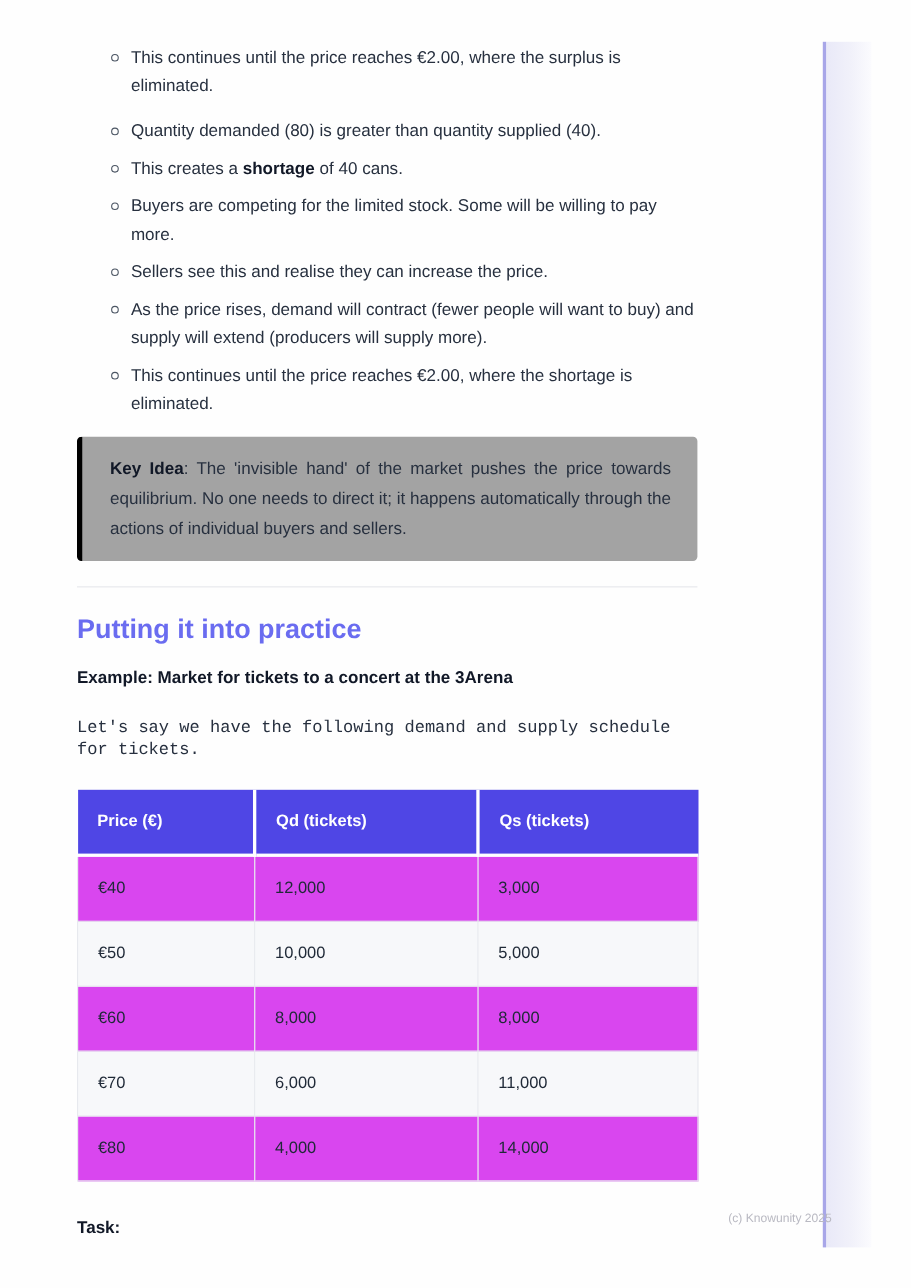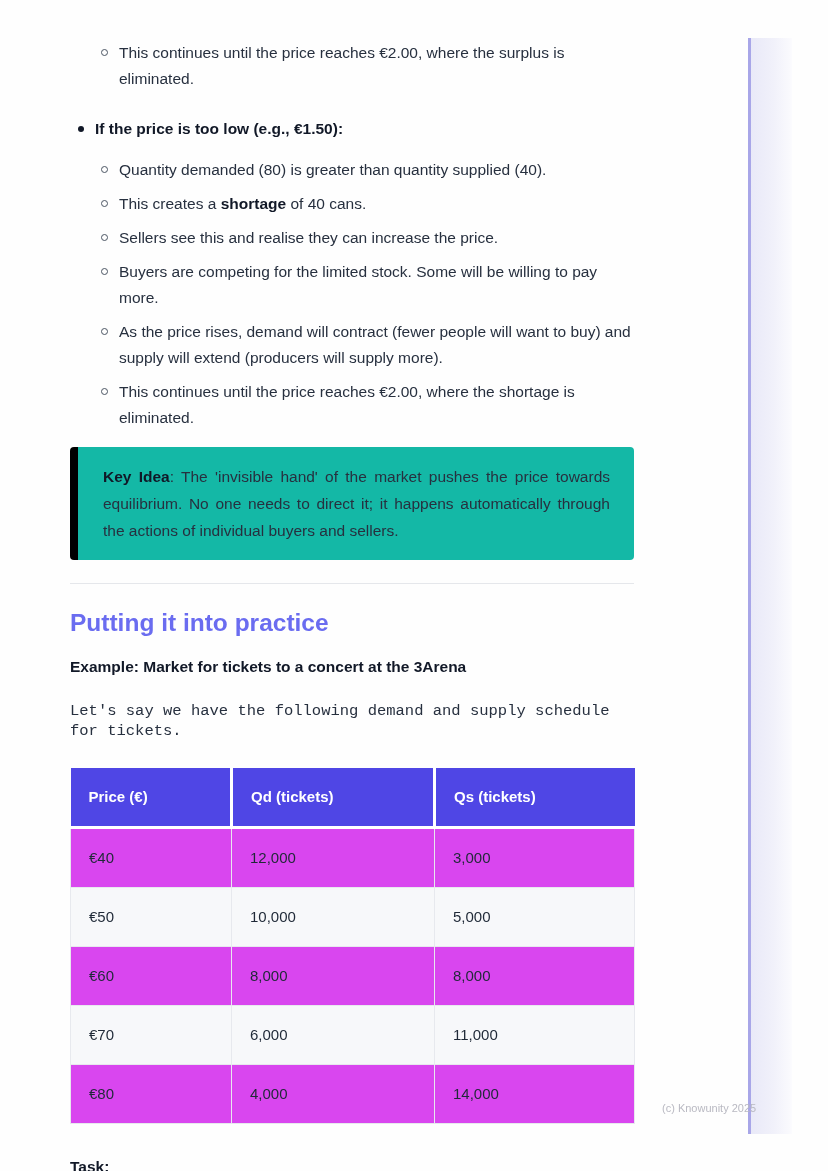--- a/index.html
+++ b/index.html
@@ -70,22 +70,22 @@
     background: #111827;
     border-radius: 50%;
     display: block;
   }
   .sub-list { margin-top: 15px; }
   strong { color: #111827; }
 
   
   .callout {
     margin-top: 16px;
-    background: #14b8a6;
-    border-left: 8px solid #000000;
+    background: #a3a3a3;
+    border-left: 5px solid #000000;
     border-radius: 4px;
     padding: 16px 24px 16px 25px;
     line-height: 27px;
     text-align: justify;
   }
 
   .divider {
     margin-top: 23px;
     border: none;
     border-top: 1px solid #e5e7eb;
@@ -159,41 +159,37 @@
 
   <div class="content">
 
     <ul>
       <li class="sub-item">
         <span class="ring"></span>
         <span>This continues until the price reaches €2.00, where the surplus is eliminated.</span>
       </li>
     </ul>
 
-    <div class="main-item">
-      <span class="disc"></span>
-      <span>If the price is too low (e.g., €1.50):</span>
-    </div>
 
     <ul class="sub-list">
       <li class="sub-item">
         <span class="ring"></span>
         <span><span>Quantity demanded (80) is greater than quantity supplied (40).</span><strong></strong><span></span></span>
       </li>
       <li class="sub-item">
         <span class="ring"></span>
         <span><span>This creates a </span><strong>shortage</strong><span> of 40 cans.</span></span>
       </li>
       <li class="sub-item">
         <span class="ring"></span>
+        <span><span>Buyers are competing for the limited stock. Some will be willing to pay more.</span><strong></strong><span></span></span>
+      </li>
+      <li class="sub-item">
+        <span class="ring"></span>
         <span><span>Sellers see this and realise they can increase the price.</span><strong></strong><span></span></span>
-      </li>
-      <li class="sub-item">
-        <span class="ring"></span>
-        <span><span>Buyers are competing for the limited stock. Some will be willing to pay more.</span><strong></strong><span></span></span>
       </li>
       <li class="sub-item">
         <span class="ring"></span>
         <span><span>As the price rises, demand will contract (fewer people will want to buy) and supply will extend (producers will supply more).</span><strong></strong><span></span></span>
       </li>
       <li class="sub-item">
         <span class="ring"></span>
         <span><span>This continues until the price reaches €2.00, where the shortage is eliminated.</span><strong></strong><span></span></span>
       </li>
     </ul>

